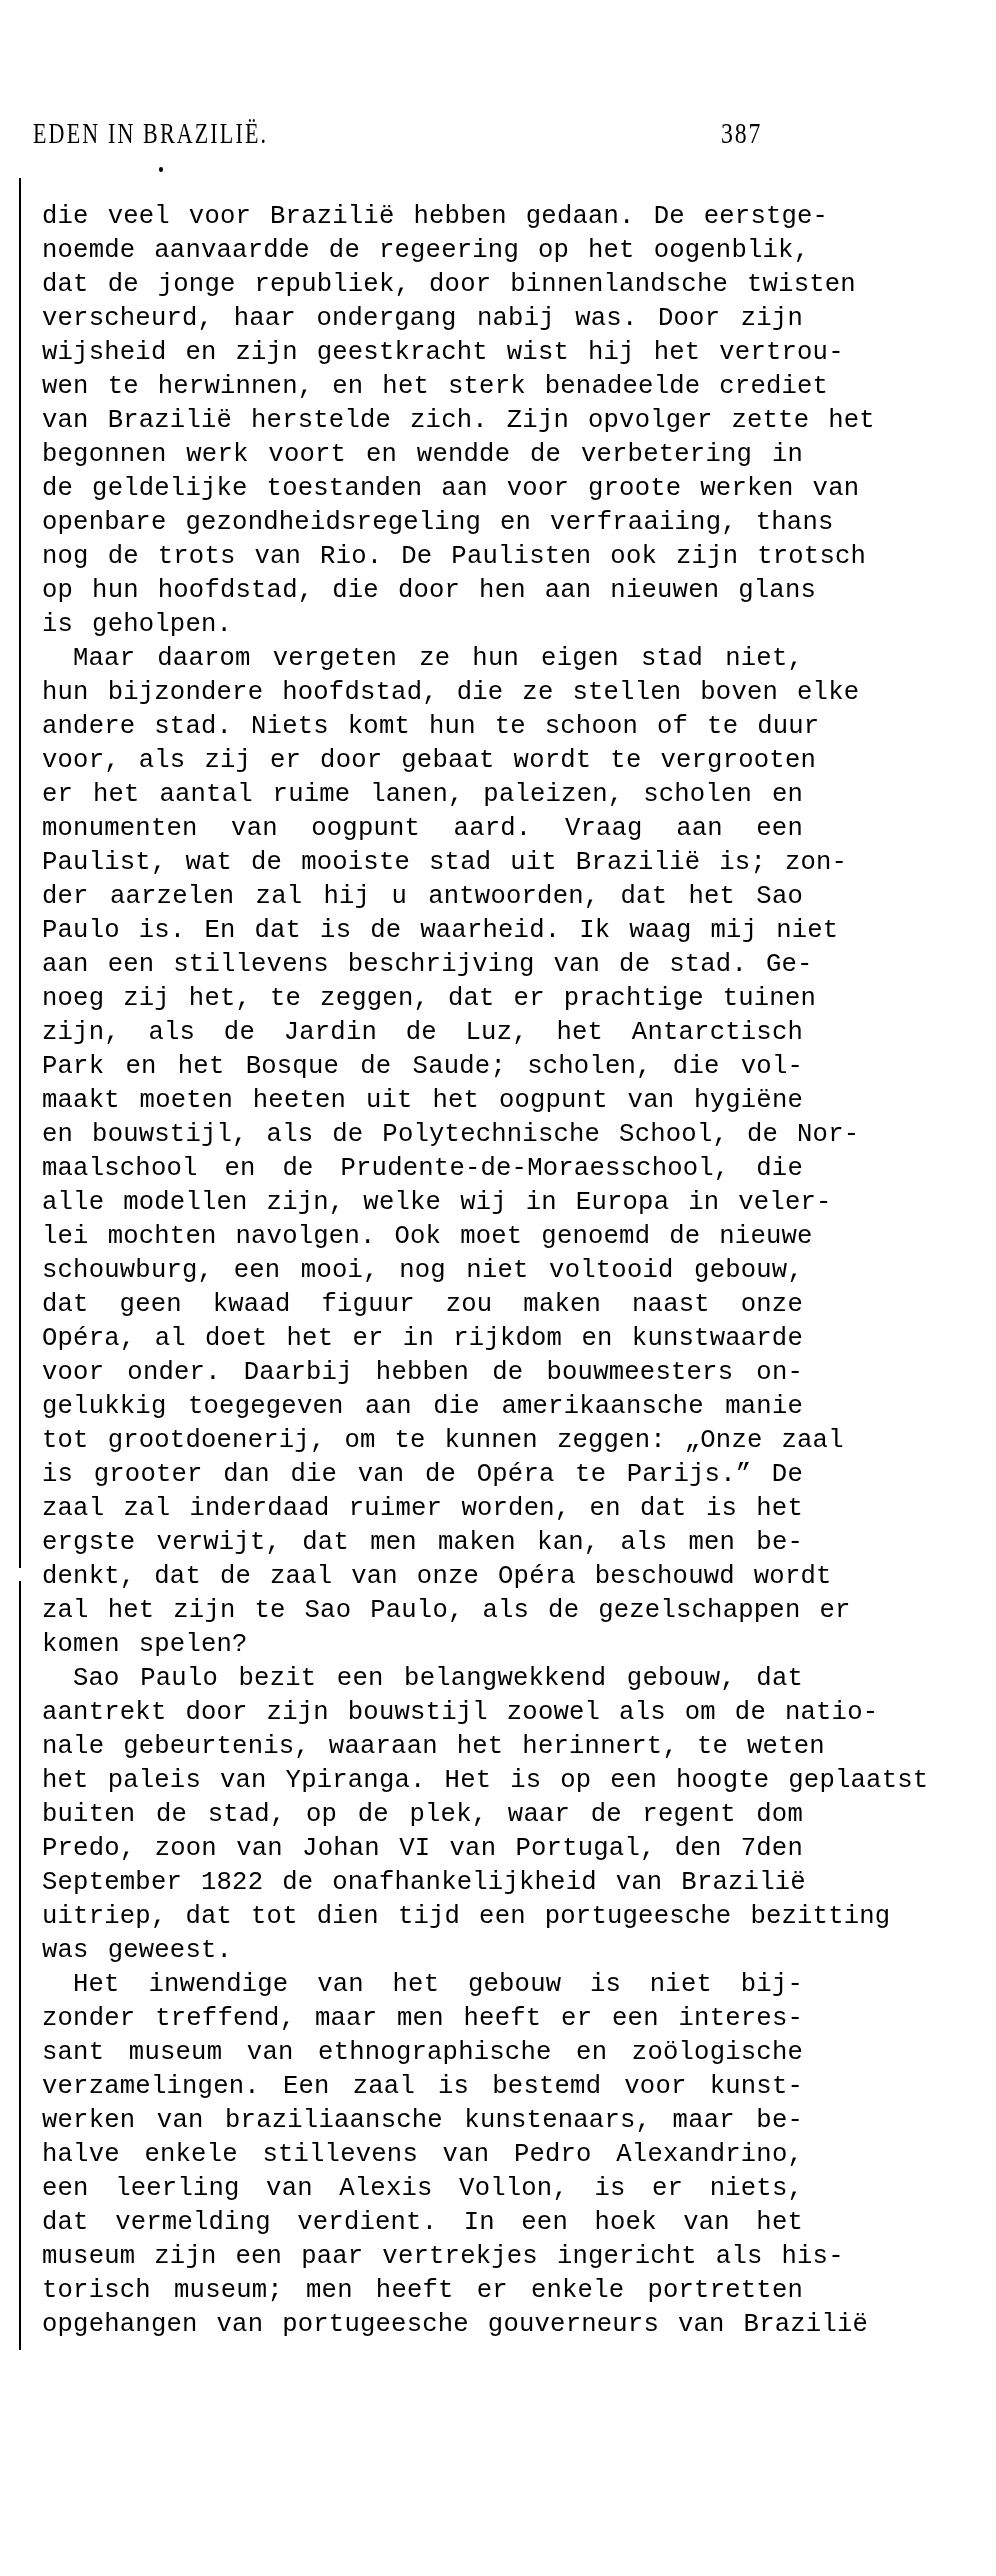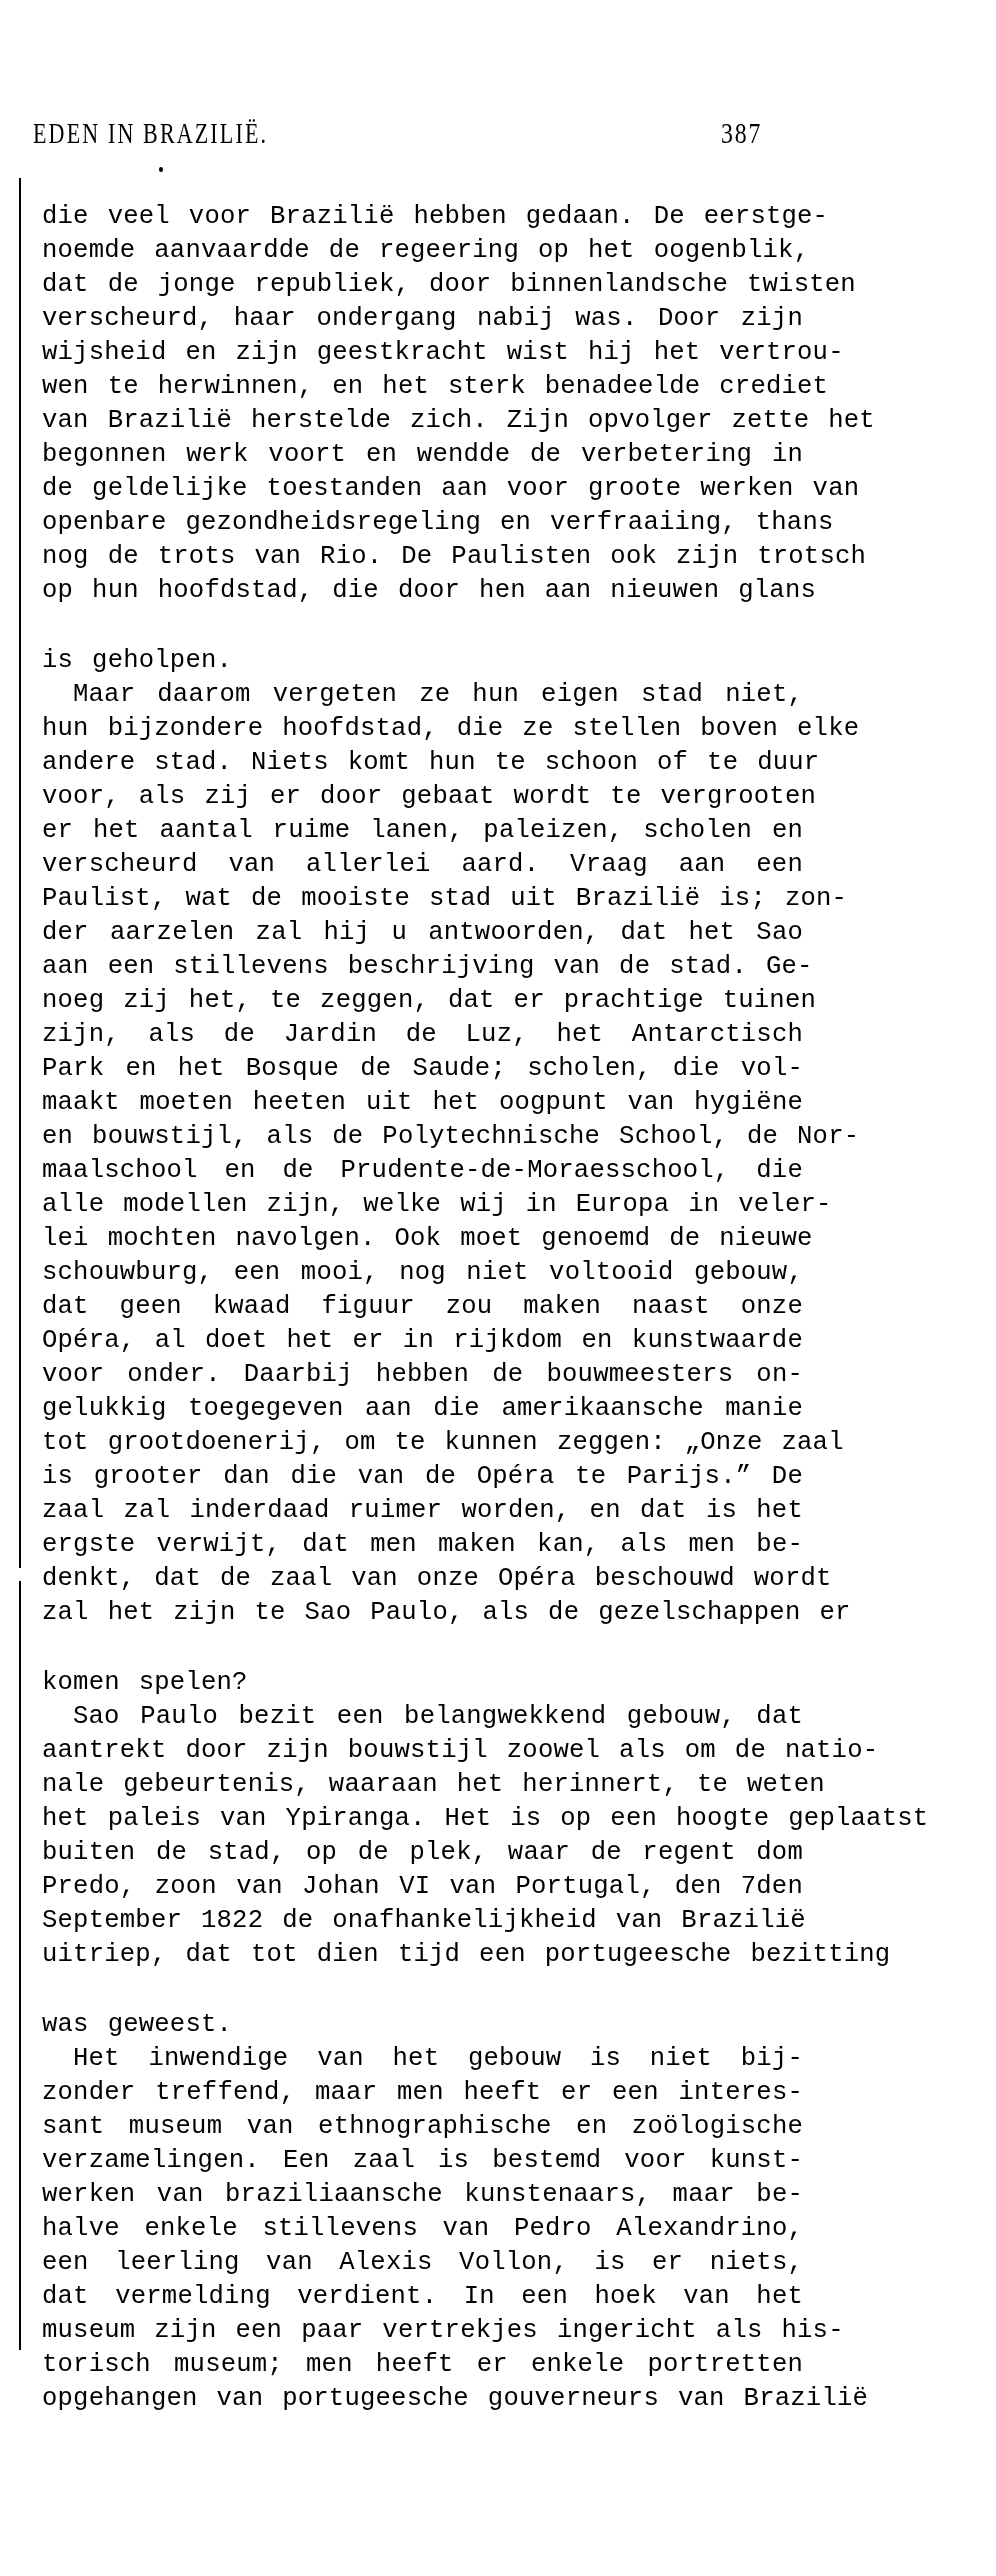--- a/index.html
+++ b/index.html
@@ -67,21 +67,20 @@
     letter-spacing: 0.2px;
     word-spacing: 3.4px;
     white-space: nowrap;
     text-align: justify;
     text-align-last: justify;
     -moz-text-align-last: justify;
   }
   .line.end {
     text-align: left;
     text-align-last: left;
-    margin-top: 36px;
     -moz-text-align-last: left;
   }
   .line.indent {
     text-indent: 31px;
   }
   
   .speck {
     position: absolute;
     background: #000;
   }
@@ -123,23 +122,24 @@
       <div class="line">de geldelijke toestanden aan voor groote werken van</div>
       <div class="line">openbare gezondheidsregeling en verfraaiing, thans</div>
       <div class="line">nog de trots van Rio. De Paulisten ook zijn trotsch</div>
       <div class="line">op hun hoofdstad, die door hen aan nieuwen glans</div>
       <div class="line end">is geholpen.</div>
       <div class="line indent">Maar daarom vergeten ze hun eigen stad niet,</div>
       <div class="line">hun bijzondere hoofdstad, die ze stellen boven elke</div>
       <div class="line">andere stad. Niets komt hun te schoon of te duur</div>
       <div class="line">voor, als zij er door gebaat wordt te vergrooten</div>
       <div class="line">er het aantal ruime lanen, paleizen, scholen en</div>
-      <div class="line">verscheurd van allerlei aard. Vraag aan een</div>
+      <div class="line">monumenten van oogpunt aard. Vraag aan een</div>
       <div class="line">Paulist, wat de mooiste stad uit Brazilië is; zon-</div>
       <div class="line">der aarzelen zal hij u antwoorden, dat het Sao</div>
+      <div class="line">Paulo is. En dat is de waarheid. Ik waag mij niet</div>
       <div class="line">aan een stillevens beschrijving van de stad. Ge-</div>
       <div class="line">noeg zij het, te zeggen, dat er prachtige tuinen</div>
       <div class="line">zijn, als de Jardin de Luz, het Antarctisch</div>
       <div class="line">Park en het Bosque de Saude; scholen, die vol-</div>
       <div class="line">maakt moeten heeten uit het oogpunt van hygiëne</div>
       <div class="line">en bouwstijl, als de Polytechnische School, de Nor-</div>
       <div class="line">maalschool en de Prudente-de-Moraesschool, die</div>
       <div class="line">alle modellen zijn, welke wij in Europa in veler-</div>
       <div class="line">lei mochten navolgen. Ook moet genoemd de nieuwe</div>
       <div class="line">schouwburg, een mooi, nog niet voltooid gebouw,</div>

